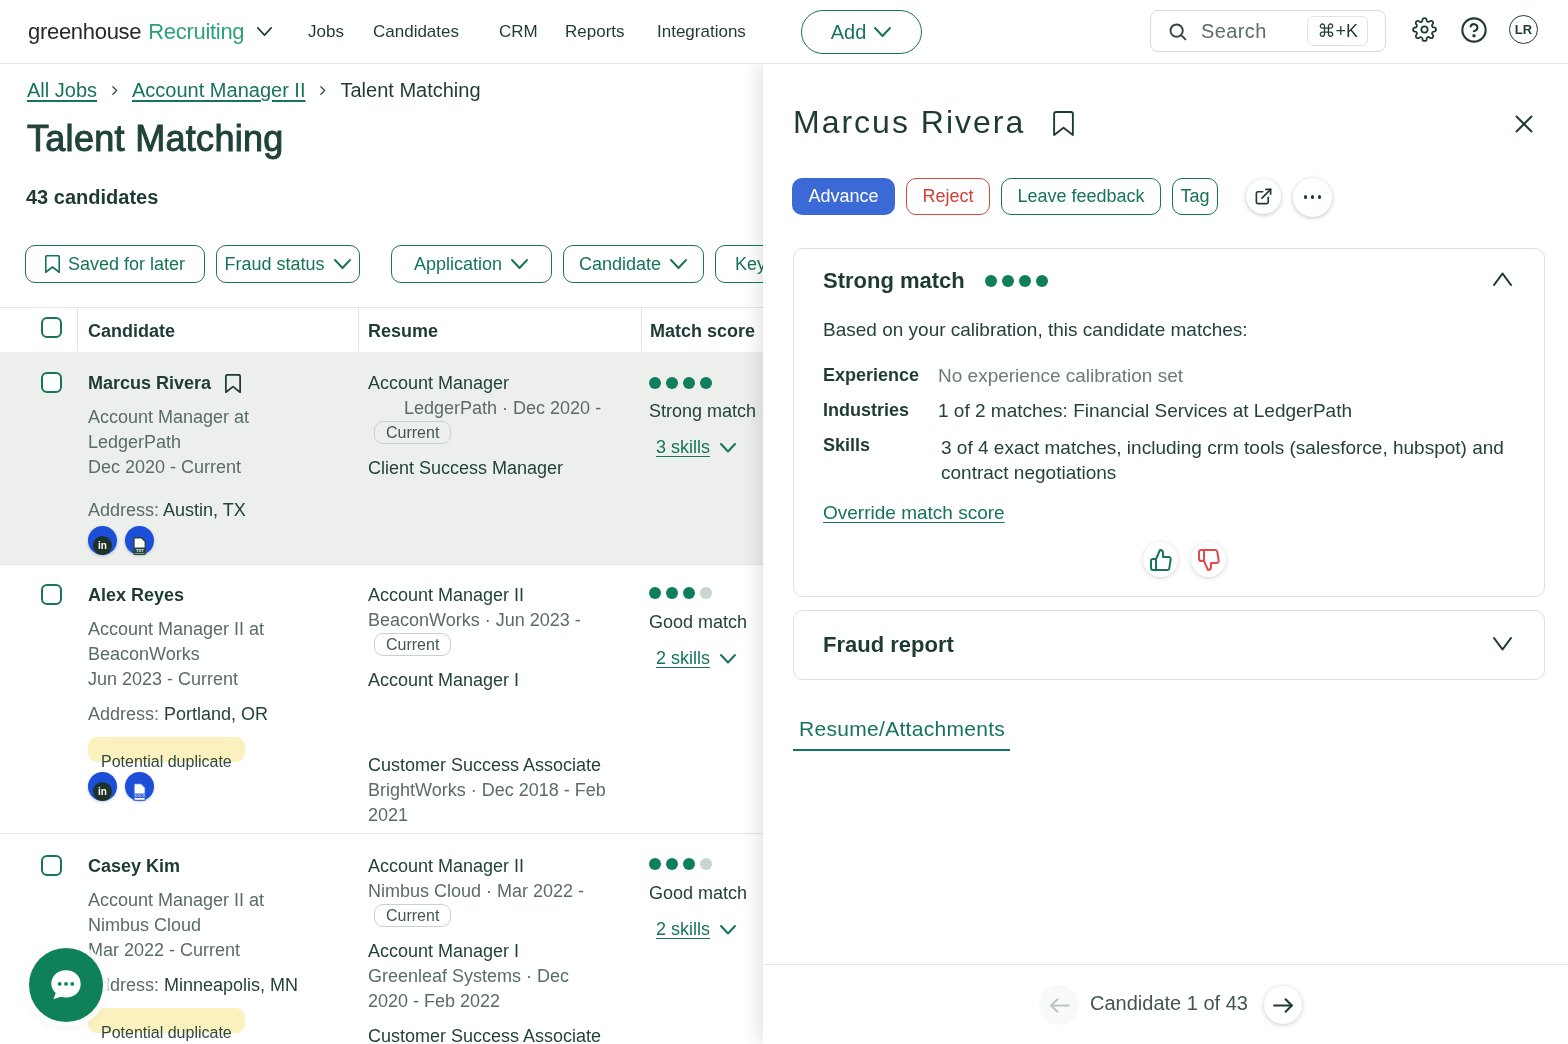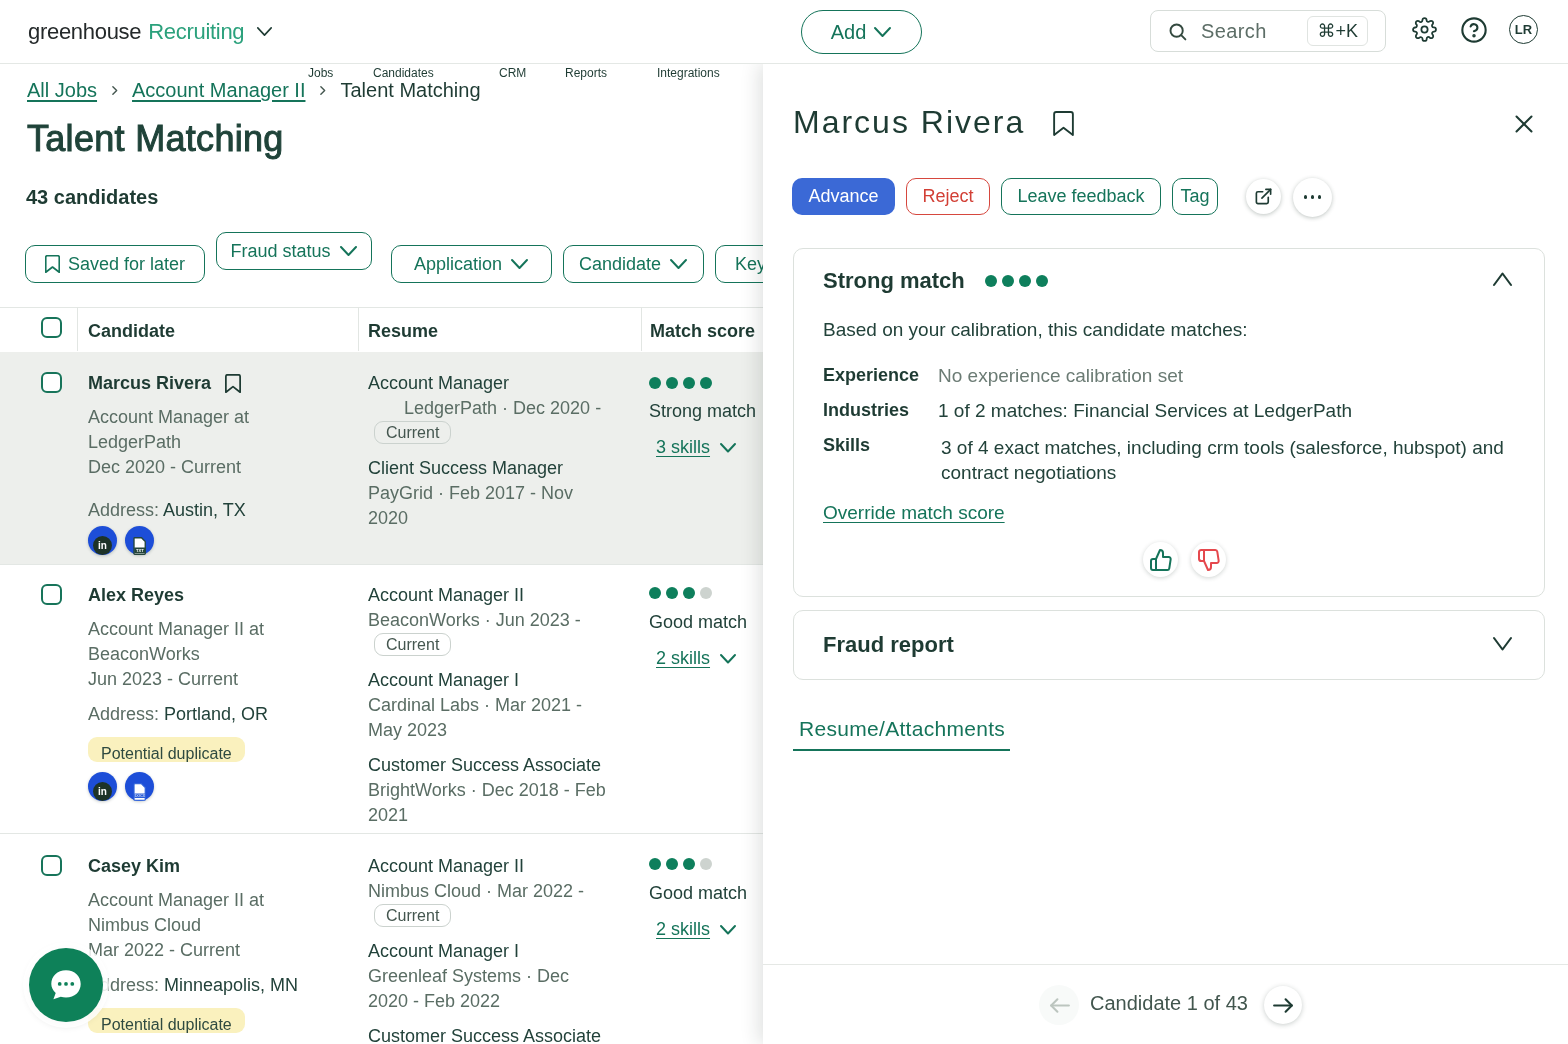--- a/index.html
+++ b/index.html
@@ -5,36 +5,36 @@
   * { margin:0; padding:0; box-sizing:border-box; }
   html,body { width:1568px; height:1044px; overflow:hidden; }
   body { font-family:"Liberation Sans", sans-serif; background:#fff; }
   #app { position:relative; width:1568px; height:1044px; overflow:hidden; background:#fff; }
   .abs { position:absolute; }
   .dark { color:#1E3B33; }
   svg { display:block; }
 
   
   #hdr { position:absolute; left:0; top:0; width:1568px; height:64px; background:#fff; border-bottom:1px solid #E4E8E5; z-index:30; }
-  .navitem { position:absolute; top:0; height:63px; line-height:63px; font-size:12px; color:#1E3B33;margin-top:42px; }
+  .navitem { position:absolute; top:0; height:63px; line-height:63px; font-size:17px; color:#1E3B33; }
   #addbtn { position:absolute; left:801px; top:10px; width:121px; height:44px; border:1.5px solid #15745A; border-radius:22px; display:flex; align-items:center; justify-content:center; gap:7px; color:#15745A; font-size:20px; }
   #searchbox { position:absolute; left:1150px; top:10px; width:236px; height:42px; border:1px solid #D7DDD9; border-radius:8px; display:flex; align-items:center; }
   #kbd { border:1px solid #E0E4E1; border-radius:6px; font-size:18px; color:#1E3B33; padding:3px 9px; margin-left:auto; margin-right:17px; }
 
   
   #left { position:absolute; left:0; top:64px; width:763px; height:980px; overflow:hidden; background:#fff; }
   .crumb { font-size:20px; color:#15745A; text-decoration:underline; text-underline-offset:3px; }
   .pill { position:absolute; height:38px; border:1.5px solid #15745A; border-radius:10px; color:#15745A; font-size:18px; display:flex; align-items:center; justify-content:center; gap:8px; background:#fff; }
   .hdrline { position:absolute; top:242.5px; width:1px; height:44px; background:#E2E6E3; }
   .rowline { position:absolute; left:0; width:763px; height:1px; background:#E3E7E4; }
   .cbx { position:absolute; left:41px; width:21px; height:21px; border:2px solid #17745A; border-radius:6px; background:#fff; }
   .name { font-size:18px; font-weight:bold; color:#1E3B33; }
   .sub  { font-size:18px; color:#5A6D64; line-height:25px; }
   .job  { font-size:18px; color:#22423A; line-height:25px; }
-  .dupe { position:absolute; background:#FAF1BE; color:#2F4A40; font-size:16px; border-radius:9px; height:25px; line-height:25px; padding:4px 13px; }
+  .dupe { position:absolute; background:#FAF1BE; color:#2F4A40; font-size:16px; border-radius:9px; height:25px; line-height:25px; padding:12px 13px; }
   .curpill { position:absolute; border:1px solid #CBD2CE; border-radius:9px; color:#44564F; font-size:16px; height:23px; line-height:21px; padding:0 11px; }
   .dot { width:12px; height:12px; border-radius:50%; background:#0E7F5C; display:inline-block; margin-right:5px; }
   .dotgray { background:#CDD3CF; }
   .skl { font-size:18px; color:#15745A; text-decoration:underline; text-underline-offset:3px; }
   .iconcirc { position:absolute; width:29px; height:29px; border-radius:50%; background:#1d4ed8; box-shadow:0 1px 3px rgba(40,60,50,.25); display:flex; align-items:flex-end; justify-content:center; }
 
   
   #drawer { position:absolute; left:763px; top:64px; width:805px; height:980px; background:#fff; box-shadow:-4px 0 18px rgba(25,40,35,.14); z-index:20; }
   .btn { position:absolute; top:113.5px; height:37px; border-radius:10px; font-size:18px; display:flex; align-items:center; justify-content:center; background:#fff; }
   .card { position:absolute; left:30px; width:752px; border:1px solid #DCE1DD; border-radius:10px; background:#fff; }
@@ -100,21 +100,21 @@
       <span class="dark">Talent Matching</span>
     </div>
     <div class="abs dark" style="left:27px; top:54px; font-size:36px; font-weight:normal; -webkit-text-stroke:1px #1F4339; color:#1F4339; letter-spacing:0.3px;">Talent Matching</div>
     <div class="abs dark" style="left:26px; top:122px; font-size:20px; font-weight:bold;">43 candidates</div>
 
     <div class="pill" style="left:25px; top:181px; width:180px;">
       <svg width="15" height="18" viewBox="0 0 20 24" fill="none" stroke="#15745A" stroke-width="2.2" stroke-linejoin="round">
           <path d="M3 1h14c1.1 0 2 .9 2 2v20l-9-7-9 7V3c0-1.1.9-2 2-2z"></path>
         </svg>
       Saved for later</div>
-    <div class="pill" style="left:216px; top:168px; width:156px;">Fraud status
+    <div class="pill" style="left:216px; top:181px; width:144px;">Fraud status
       <svg width="19" height="12" viewBox="0 0 19 12" fill="none" stroke="#15745A" stroke-width="2" stroke-linecap="round" stroke-linejoin="round">
           <path d="M2 2 L9.5 10 L17 2"></path>
         </svg></div>
     <div class="pill" style="left:391px; top:181px; width:161px;">Application
       <svg width="19" height="12" viewBox="0 0 19 12" fill="none" stroke="#15745A" stroke-width="2" stroke-linecap="round" stroke-linejoin="round">
           <path d="M2 2 L9.5 10 L17 2"></path>
         </svg></div>
     <div class="pill" style="left:563px; top:181px; width:141px;">Candidate
       <svg width="19" height="12" viewBox="0 0 19 12" fill="none" stroke="#15745A" stroke-width="2" stroke-linecap="round" stroke-linejoin="round">
           <path d="M2 2 L9.5 10 L17 2"></path>
@@ -152,21 +152,20 @@
           <path d="M3 1h9l5 5v16a1 1 0 0 1-1 1H3a1 1 0 0 1-1-1V2a1 1 0 0 1 1-1z" fill="#fff" stroke="#24453B" stroke-width="1.8"></path>
           <rect x="2.2" y="14" width="15.6" height="7.5" fill="#24453B"></rect>
           <text x="10" y="20" font-size="5.5" font-weight="bold" fill="#fff" text-anchor="middle" font-family="Liberation Sans">TXT</text>
         </svg>
     </div>
 
     <div class="abs job" style="left:368px; top:307px;">Account Manager</div>
     <div class="abs sub" style="left:368px; top:332px;margin-left:36px;">LedgerPath · Dec 2020 -</div>
     <div class="curpill" style="left:374px; top:357px;">Current</div>
     <div class="abs job" style="left:368px; top:392px;">Client Success Manager</div>
-    <div class="abs sub" style="left:368px; top:417px;">PayGrid · Feb 2017 - Nov<br>2020</div>
 
     <div class="abs" style="left:649px; top:311px;"><span class="dot"></span><span class="dot"></span><span class="dot"></span><span class="dot" style="margin-right:0"></span></div>
     <div class="abs job" style="left:649px; top:335px; color:#22423A;">Strong match</div>
     <div class="abs" style="left:656px; top:373px; display:flex; align-items:center; gap:9px;">
       <span class="skl">3 skills</span>
       <svg width="18" height="11" viewBox="0 0 18 11" fill="none" stroke="#15745A" stroke-width="2" stroke-linecap="round" stroke-linejoin="round">
           <path d="M2 2 L9 9.5 L16 2"></path>
         </svg>
     </div>
 
@@ -183,21 +182,20 @@
           <path d="M3 1h9l5 5v16a1 1 0 0 1-1 1H3a1 1 0 0 1-1-1V2a1 1 0 0 1 1-1z" fill="#fff" stroke="#2B5FD9" stroke-width="1.6"></path>
           <rect x="2.5" y="14" width="15" height="6" fill="#2B5FD9"></rect>
           <text x="10" y="18.8" font-size="4.6" fill="#fff" text-anchor="middle" font-family="Liberation Sans">DOCX</text>
         </svg>
     </div>
 
     <div class="abs job" style="left:368px; top:519px;">Account Manager II</div>
     <div class="abs sub" style="left:368px; top:544px;">BeaconWorks · Jun 2023 -</div>
     <div class="curpill" style="left:374px; top:569px;">Current</div>
     <div class="abs job" style="left:368px; top:604px;">Account Manager I</div>
-    <div class="abs sub" style="left:368px; top:629px;">Cardinal Labs · Mar 2021 -<br>May 2023</div>
     <div class="abs job" style="left:368px; top:689px;">Customer Success Associate</div>
     <div class="abs sub" style="left:368px; top:714px;">BrightWorks · Dec 2018 - Feb<br>2021</div>
 
     <div class="abs" style="left:649px; top:521px;"><span class="dot"></span><span class="dot"></span><span class="dot"></span><span class="dot dotgray" style="margin-right:0"></span></div>
     <div class="abs job" style="left:649px; top:546px; color:#22423A;">Good match</div>
     <div class="abs" style="left:656px; top:584px; display:flex; align-items:center; gap:9px;">
       <span class="skl">2 skills</span>
       <svg width="18" height="11" viewBox="0 0 18 11" fill="none" stroke="#15745A" stroke-width="2" stroke-linecap="round" stroke-linejoin="round">
           <path d="M2 2 L9 9.5 L16 2"></path>
         </svg>

